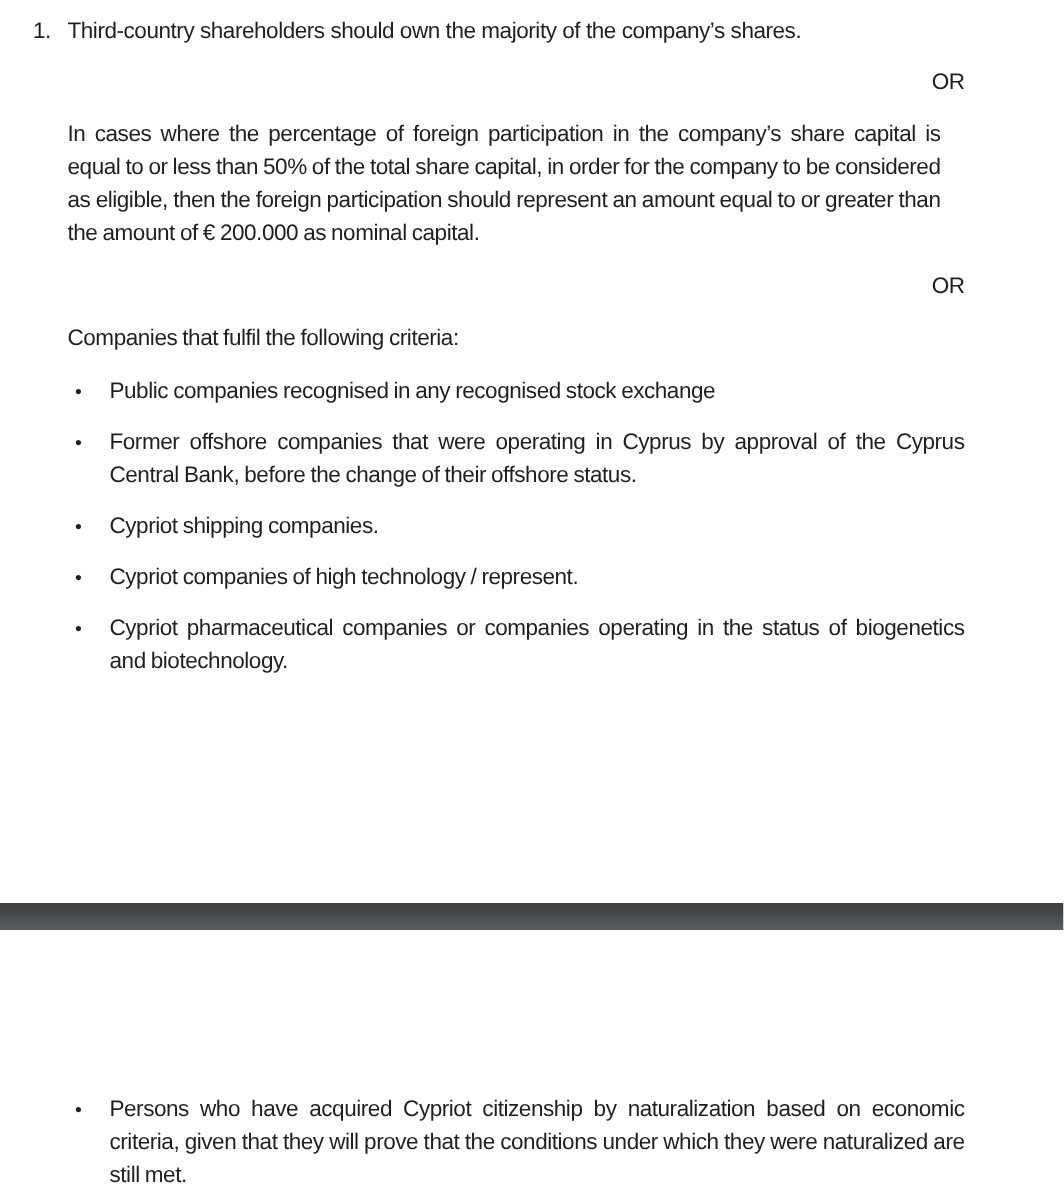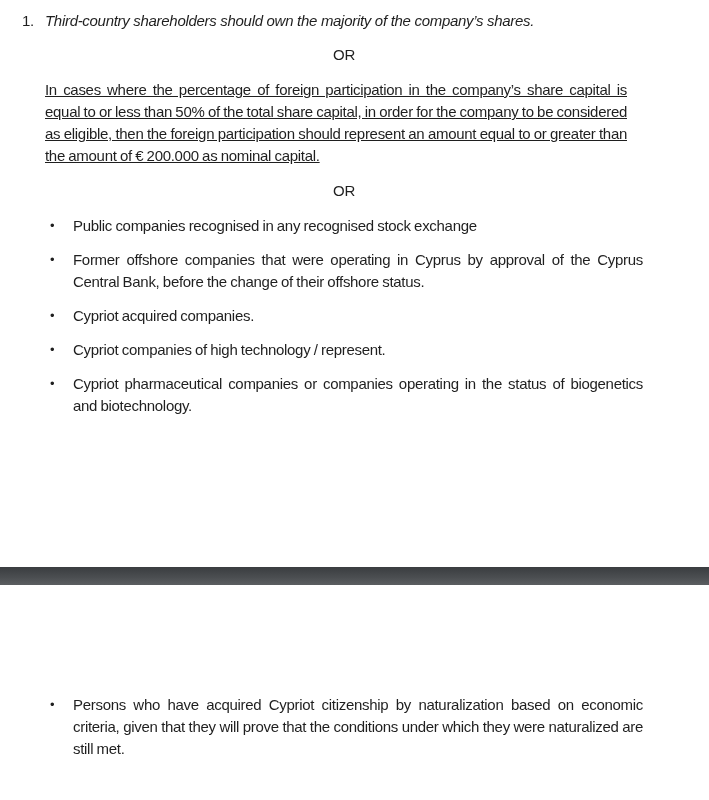--- a/index.html
+++ b/index.html
@@ -12,30 +12,29 @@
     line-height: 22px;
     letter-spacing: -0.3px;
     overflow: hidden;
   }
   .page { width: 709px; }
   .num-item {
     display: flex;
     margin: 10px 66px 12px 22px;
   }
   .num { width: 23px; flex: none; }
-  .num-text { flex: 1; font-style: italic; }
+  .num-text { flex: 1; }
   .or-sep {
     margin: 0 66px 13px 45px;
-    text-align: center;
+    text-align: right;
   }
   .para {
     margin: 0 82px 13px 45px;
     text-align: justify;
     word-spacing: -0.5px;
-    text-decoration: underline;
   }
   .intro { text-align: left; }
   .bullet {
     display: flex;
     margin: 0 66px 12px 50px;
   }
   .dot { width: 23px; flex: none; font-size: 13px; }
   .btext { flex: 1; text-align: justify; word-spacing: -0.5px; }
   .spacer-a { height: 138px; }
   .page-divider {
@@ -56,34 +55,35 @@
     <span class="num">1.</span>
     <span class="num-text">Third-country shareholders should own the majority of the company’s shares.</span>
   </div>
 
   <div class="or-sep">OR</div>
 
   <p class="para">In cases where the percentage of foreign participation in the company’s share capital is equal to or less than 50% of the total share capital, in order for the company to be considered as eligible, then the foreign participation should represent an amount equal to or greater than the amount of € 200.000 as nominal capital.</p>
 
   <div class="or-sep">OR</div>
 
+  <p class="para intro">Companies that fulfil the following criteria:</p>
 
   <div class="bullet">
     <span class="dot">•</span>
     <div class="btext">Public companies recognised in any recognised stock exchange</div>
   </div>
 
   <div class="bullet">
     <span class="dot">•</span>
     <div class="btext">Former offshore companies that were operating in Cyprus by approval of the Cyprus Central Bank, before the change of their offshore status.</div>
   </div>
 
   <div class="bullet">
     <span class="dot">•</span>
-    <div class="btext">Cypriot acquired companies.</div>
+    <div class="btext">Cypriot shipping companies.</div>
   </div>
 
   <div class="bullet">
     <span class="dot">•</span>
     <div class="btext">Cypriot companies of high technology / represent.</div>
   </div>
 
   <div class="bullet">
     <span class="dot">•</span>
     <div class="btext">Cypriot pharmaceutical companies or companies operating in the status of biogenetics and biotechnology.</div>

